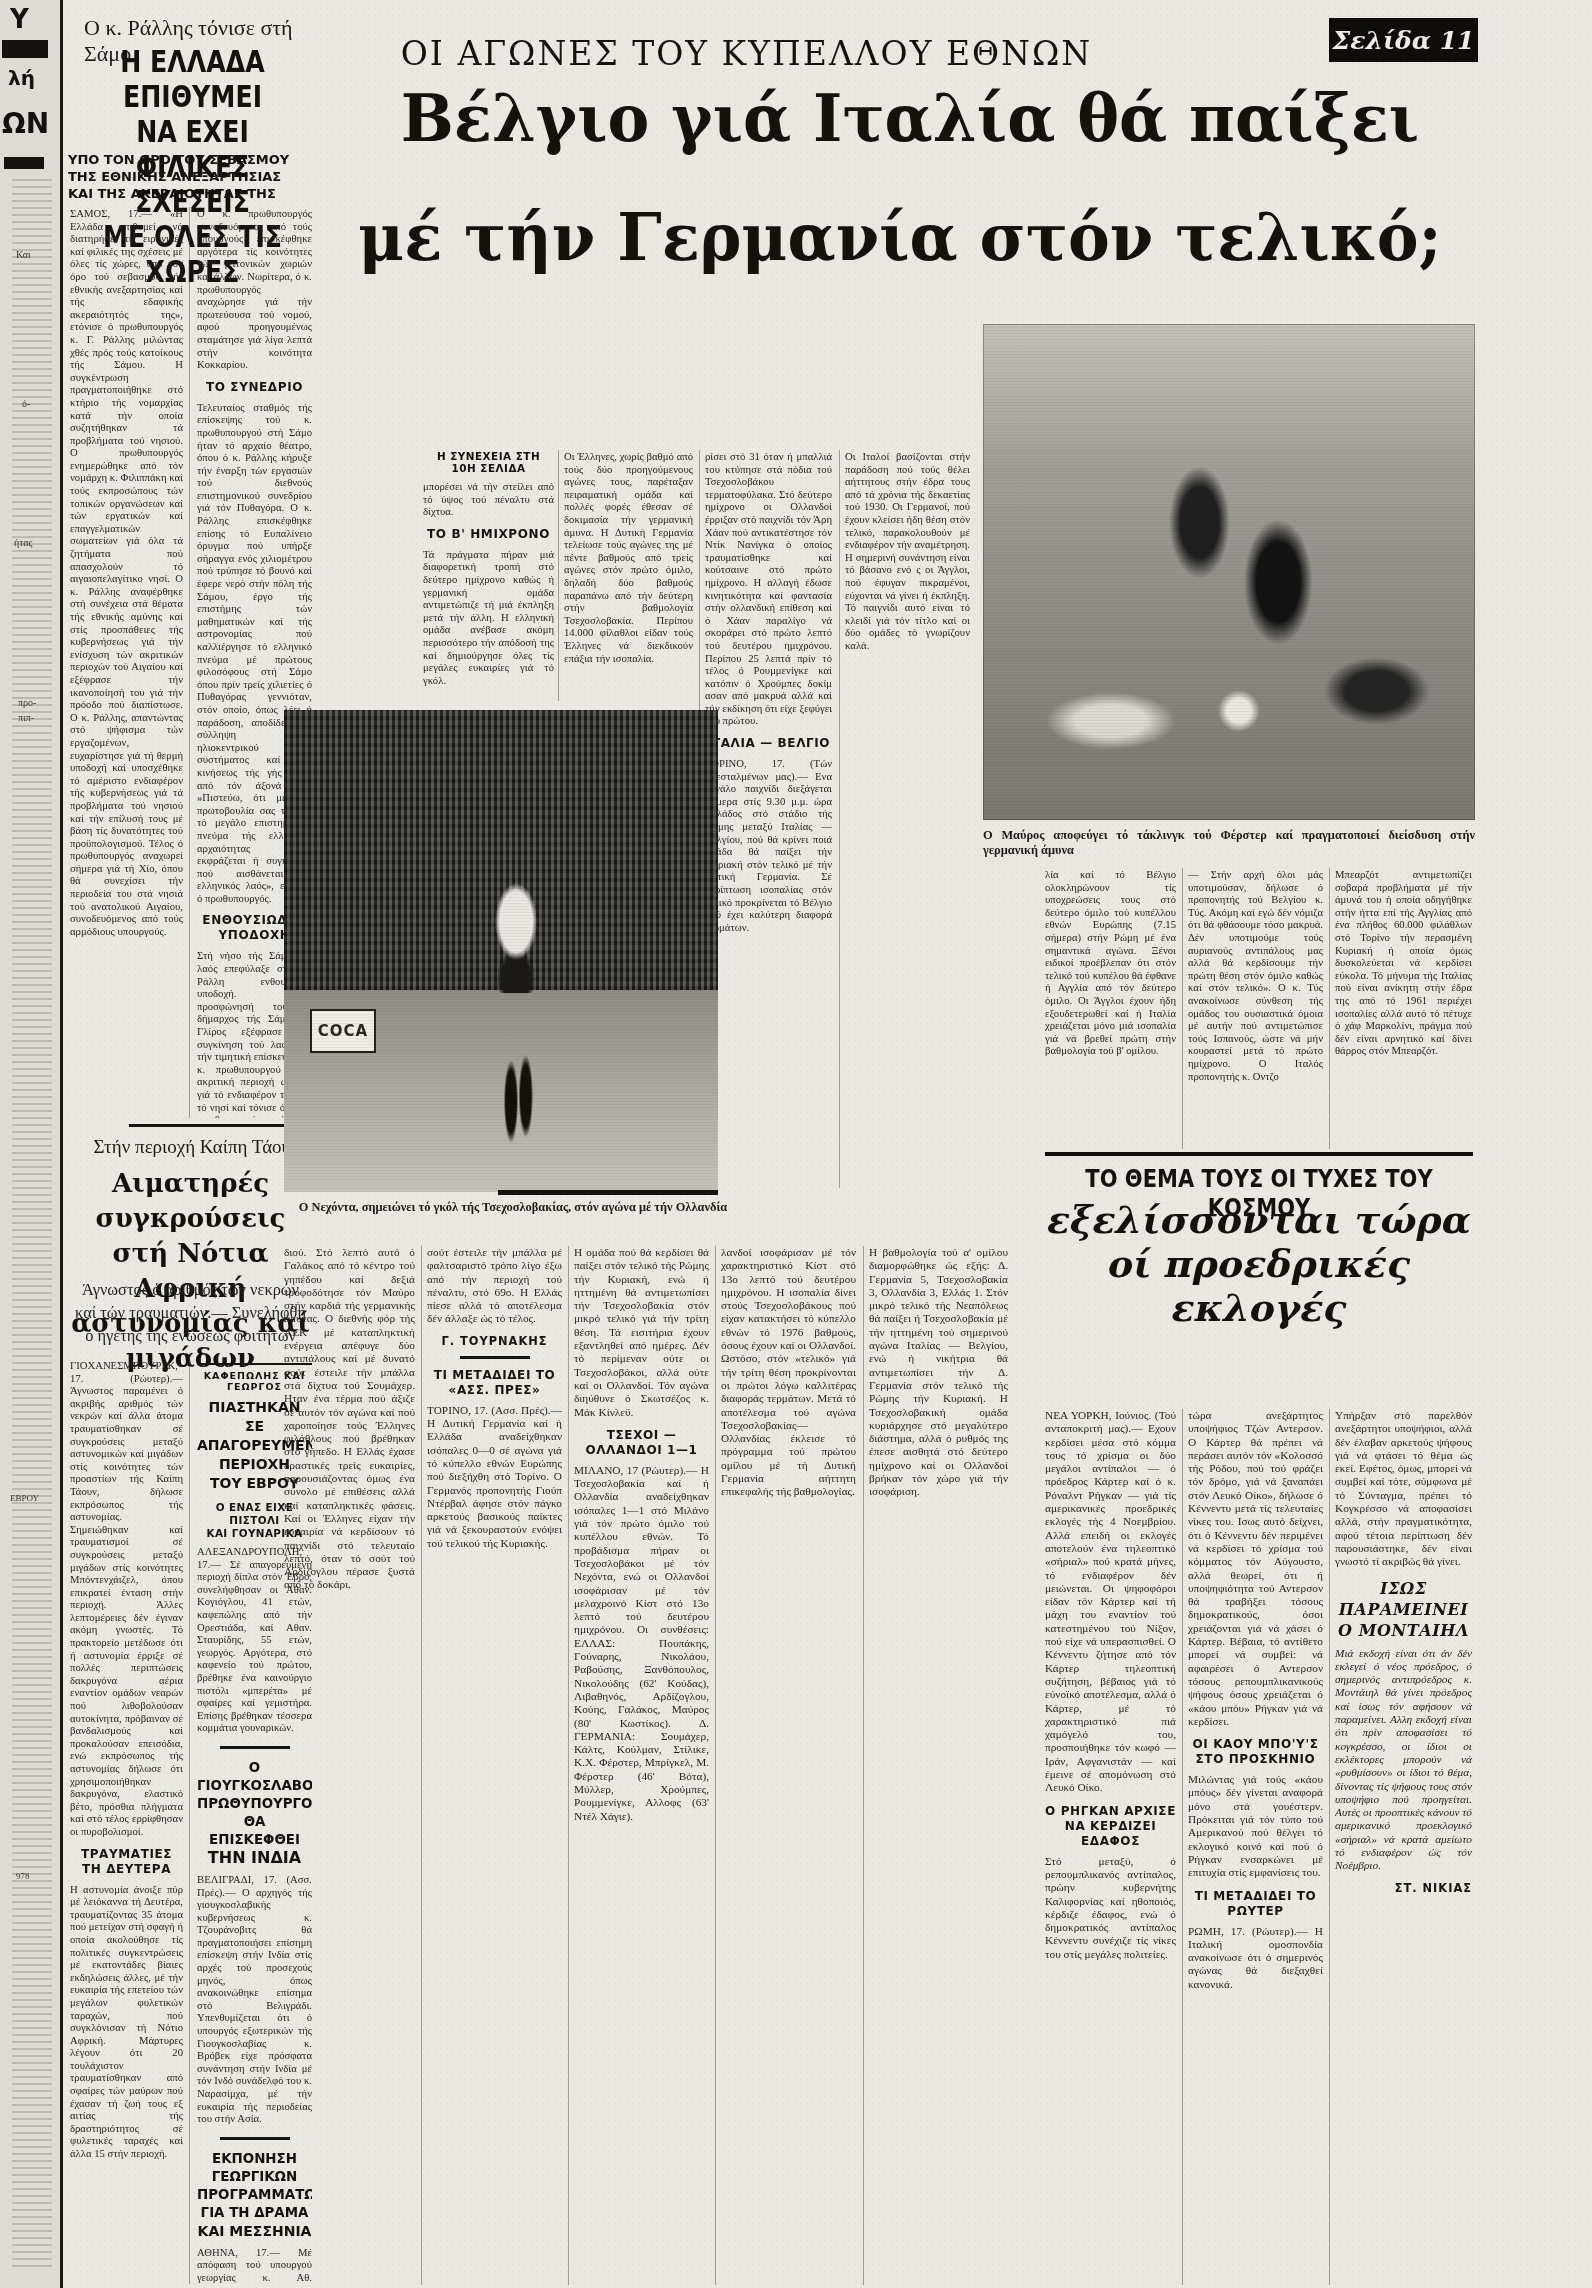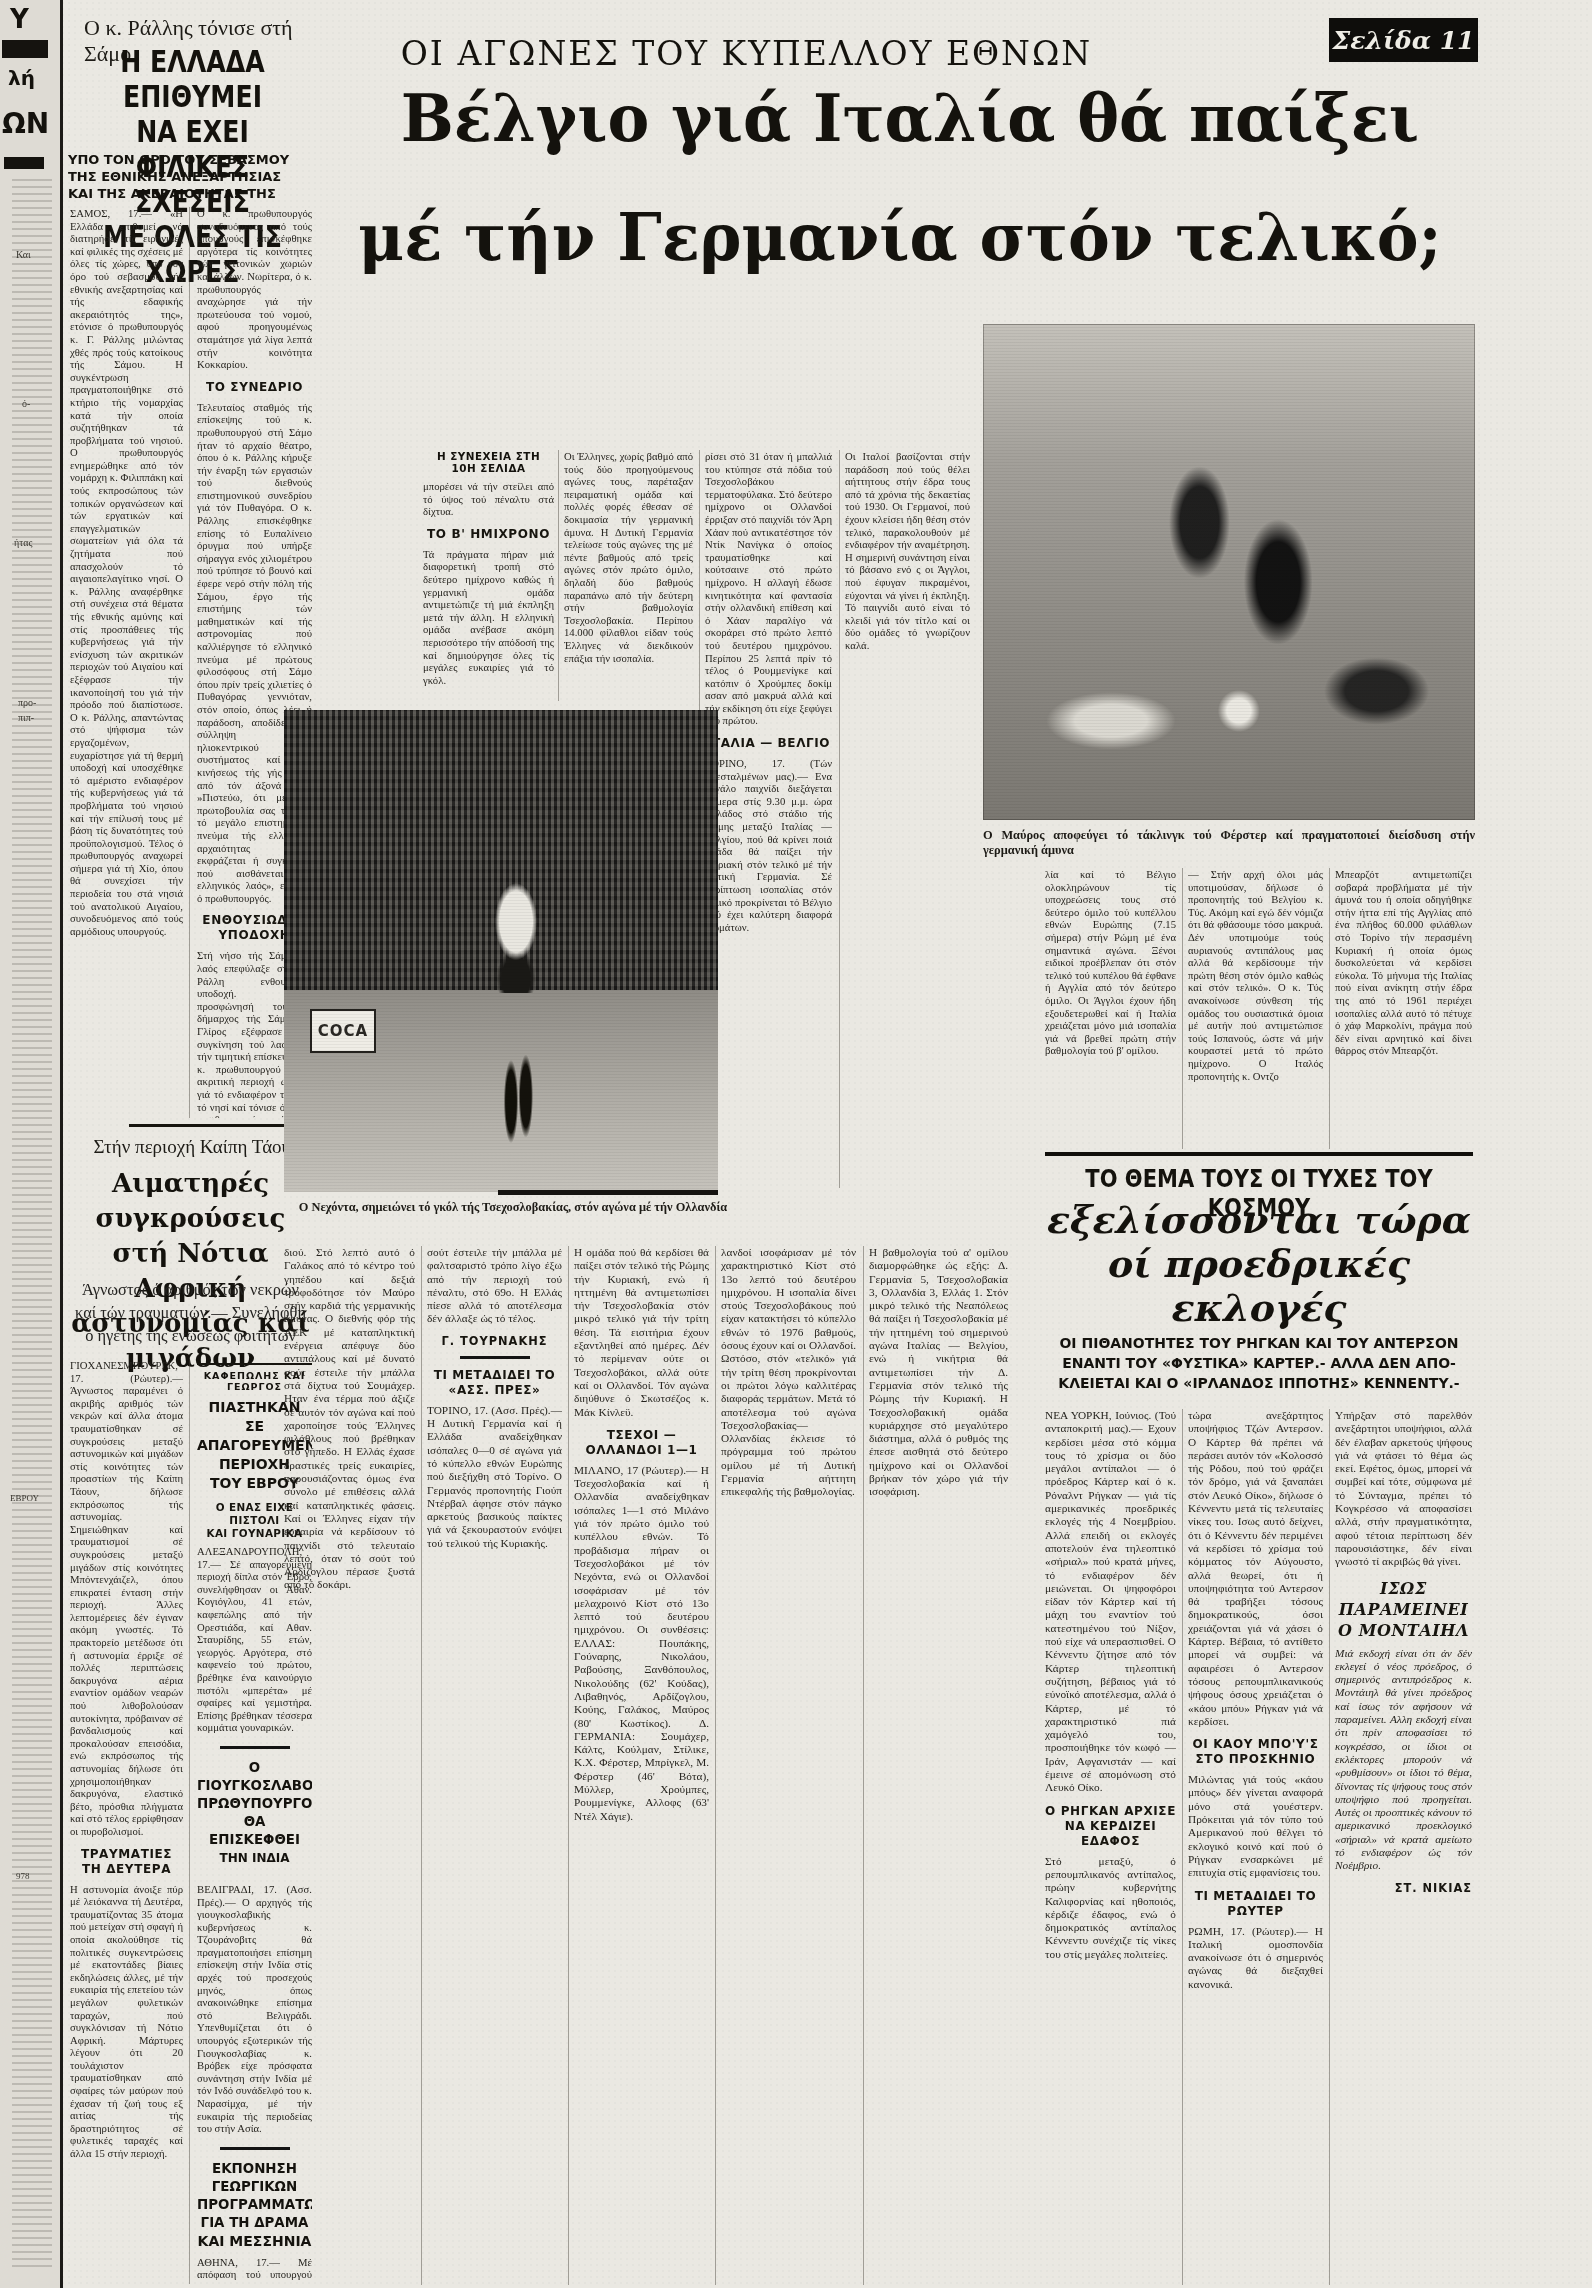--- a/index.html
+++ b/index.html
@@ -105,21 +105,21 @@
     <div class="sanshead" style="font-size:14px;line-height:19px;text-align:center;">ΣΕ ΑΠΑΓΟΡΕΥΜΕΝΗ</div>
     <div class="sanshead" style="font-size:14px;line-height:19px;text-align:center;">ΠΕΡΙΟΧΗ</div>
     <div class="sanshead" style="font-size:14px;line-height:19px;text-align:center;">ΤΟΥ ΕΒΡΟΥ</div>
     <div class="xh-sm" style="margin-top:8px;margin-bottom:0;">Ο ΕΝΑΣ ΕΙΧΕ ΠΙΣΤΟΛΙ</div>
     <div class="xh-sm" style="margin-top:0;">ΚΑΙ ΓΟΥΝΑΡΙΚΑ</div>
     <div class="bt">ΑΛΕΞΑΝΔΡΟΥΠΟΛΗ, 17.— Σέ απαγορευμένη περιοχή δίπλα στόν Έβρο, συνελήφθησαν οι Αθαν. Κογιόγλου, 41 ετών, καφεπώλης από τήν Ορεστιάδα, καί Αθαν. Σταυρίδης, 55 ετών, γεωργός. Αργότερα, στό καφενείο τού πρώτου, βρέθηκε ένα καινούργιο πιστόλι «μπερέτα» μέ σφαίρες καί γεμιστήρα. Επίσης βρέθηκαν τέσσερα κομμάτια γουναρικών.</div>
     <div class="mini-rule"></div>
     <div class="sanshead" style="font-size:13.4px;line-height:18px;text-align:center;">Ο ΓΙΟΥΓΚΟΣΛΑΒΟΣ</div>
     <div class="sanshead" style="font-size:13.4px;line-height:18px;text-align:center;">ΠΡΩΘΥΠΟΥΡΓΟΣ</div>
     <div class="sanshead" style="font-size:13.4px;line-height:18px;text-align:center;">ΘΑ ΕΠΙΣΚΕΦΘΕΙ</div>
-    <div class="sanshead" style="font-size:12px;line-height:18px;text-align:center;margin-bottom:16px;">ΤΗΝ ΙΝΔΙΑ</div>
+    <div class="sanshead" style="font-size:16px;line-height:18px;text-align:center;margin-bottom:6px;">ΤΗΝ ΙΝΔΙΑ</div>
     <div class="bt">ΒΕΛΙΓΡΑΔΙ, 17. (Ασσ. Πρές).— Ο αρχηγός τής γιουγκοσλαβικής κυβερνήσεως κ. Τζουράνοβιτς θά πραγματοποιήσει επίσημη επίσκεψη στήν Ινδία στίς αρχές τού προσεχούς μηνός, όπως ανακοινώθηκε επίσημα στό Βελιγράδι. Υπενθυμίζεται ότι ό υπουργός εξωτερικών τής Γιουγκοσλαβίας κ. Βρόβεκ είχε πρόσφατα συνάντηση στήν Ινδία μέ τόν Ινδό συνάδελφό του κ. Ναρασίμχα, μέ τήν ευκαιρία τής περιοδείας του στήν Ασία.</div>
     <div class="mini-rule"></div>
     <div class="sanshead" style="font-size:13.4px;line-height:18px;text-align:center;">ΕΚΠΟΝΗΣΗ ΓΕΩΡΓΙΚΩΝ</div>
     <div class="sanshead" style="font-size:13.4px;line-height:18px;text-align:center;">ΠΡΟΓΡΑΜΜΑΤΩΝ</div>
     <div class="sanshead" style="font-size:13.4px;line-height:18px;text-align:center;">ΓΙΑ ΤΗ ΔΡΑΜΑ</div>
     <div class="sanshead" style="font-size:14px;line-height:18px;text-align:center;margin-bottom:6px;">ΚΑΙ ΜΕΣΣΗΝΙΑ</div>
     <div class="bt">ΑΘΗΝΑ, 17.— Μέ απόφαση τού υπουργού γεωργίας κ. Αθ. Κανελλοπούλου συστάθηκε ειδική επιτροπή πού θά εκπονήσει ολοκληρωμένα προγράμματα αναπτύξεως τών νομών Δράμας καί Μεσσηνίας καί μελέτη - πρόγραμμα γιά τούς ανωτέρω νομούς. Σκοπός τής μελέτης αυτής είναι ή λεπτομερής έρευνα τών περιοχών τών νομών Μεσσηνίας καί Δράμας από οικονομικής πλευράς. Επίσης θά αποτελέσουν τά πρότυπα εκπονήσεως καί εφαρμογής ολοκληρωμένων προγραμμάτων αναπτύξεως γιά όλους τούς νομούς τής χώρας.</div>
 
   </div>
 
@@ -198,25 +198,20 @@
   <div class="abs bt-lg" style="left:721px;top:1246px;width:135px;height:1039px;">λανδοί ισοφάρισαν μέ τόν χαρακτηριστικό Κίστ στό 13ο λεπτό τού δευτέρου ημιχρόνου. Η ισοπαλία δίνει στούς Τσεχοσλοβάκους πού είχαν κατακτήσει τό κύπελλο εθνών τό 1976 βαθμούς, όσους έχουν καί οι Ολλανδοί. Ωστόσο, στόν «τελικό» γιά τήν τρίτη θέση προκρίνονται οι πρώτοι λόγω καλλιτέρας διαφοράς τερμάτων. Μετά τό αποτέλεσμα τού αγώνα Τσεχοσλοβακίας—Ολλανδίας έκλεισε τό πρόγραμμα τού πρώτου ομίλου μέ τή Δυτική Γερμανία αήττητη επικεφαλής τής βαθμολογίας.</div>
   <div class="abs vrule" style="left:863px;top:1246px;height:1039px;"></div>
   <div class="abs bt-lg" style="left:869px;top:1246px;width:139px;height:1039px;">Η βαθμολογία τού α' ομίλου διαμορφώθηκε ώς εξής: Δ. Γερμανία 5, Τσεχοσλοβακία 3, Ολλανδία 3, Ελλάς 1. Στόν μικρό τελικό τής Νεαπόλεως θά παίξει ή Τσεχοσλοβακία μέ τήν ηττημένη τού σημερινού αγώνα Ιταλίας — Βελγίου, ενώ ή νικήτρια θά αντιμετωπίσει τήν Δ. Γερμανία στόν τελικό τής Ρώμης τήν Κυριακή. Η Τσεχοσλοβακική ομάδα κυριάρχησε στό μεγαλύτερο διάστημα, αλλά ό ρυθμός της έπεσε αισθητά στό δεύτερο ημίχρονο καί οι Ολλανδοί βρήκαν τόν χώρο γιά τήν ισοφάριση.</div>
 
   <div class="abs" style="left:1045px;top:1152px;width:428px;height:4px;background:#12100c;"></div>
   <div class="abs sanshead condensed" style="left:1025px;top:1164px;width:468px;text-align:center;font-size:25px;">ΤΟ ΘΕΜΑ ΤΟΥΣ ΟΙ ΤΥΧΕΣ ΤΟΥ ΚΟΣΜΟΥ</div>
   <div class="abs" style="left:1035px;top:1198px;width:448px;">
     <div class="serifhead" style="font-style:italic;font-size:38px;line-height:44px;text-align:center;">εξελίσσονται τώρα</div>
     <div class="serifhead" style="font-style:italic;font-size:38px;line-height:44px;text-align:center;">οί προεδρικές εκλογές</div>
   </div>
-  <div class="abs" style="left:1039px;top:1333px;width:440px;">
-    <div class="sanshead" style="font-size:14px;line-height:20px;text-align:center;">ΟΙ ΠΙΘΑΝΟΤΗΤΕΣ ΤΟΥ ΡΗΓΚΑΝ ΚΑΙ ΤΟΥ ΑΝΤΕΡΣΟΝ</div>
-    <div class="sanshead" style="font-size:14px;line-height:20px;text-align:center;">ΕΝΑΝΤΙ ΤΟΥ «ΦΥΣΤΙΚΑ» ΚΑΡΤΕΡ.- ΑΛΛΑ ΔΕΝ ΑΠΟ-</div>
-    <div class="sanshead" style="font-size:14px;line-height:20px;text-align:center;">ΚΛΕΙΕΤΑΙ ΚΑΙ Ο «ΙΡΛΑΝΔΟΣ ΙΠΠΟΤΗΣ» ΚΕΝΝΕΝΤΥ.-</div>
-  </div>
   <div class="abs stack" style="left:1045px;top:1409px;width:131px;height:876px;overflow:hidden;">
     <div class="bt-lg">ΝΕΑ ΥΟΡΚΗ, Ιούνιος. (Τού ανταποκριτή μας).— Εχουν κερδίσει μέσα στό κόμμα τους τό χρίσμα οι δύο μεγάλοι αντίπαλοι — ό πρόεδρος Κάρτερ καί ό κ. Ρόναλντ Ρήγκαν — γιά τίς αμερικανικές προεδρικές εκλογές τής 4 Νοεμβρίου. Αλλά επειδή οι εκλογές αποτελούν ένα τηλεοπτικό «σήριαλ» πού κρατά μήνες, τό ενδιαφέρον δέν μειώνεται. Οι ψηφοφόροι είδαν τόν Κάρτερ καί τή μάχη του εναντίον τού κατεστημένου τού Νίξον, πού είχε νά υπερασπισθεί. Ο Κέννεντυ ζήτησε από τόν Κάρτερ τηλεοπτική συζήτηση, βέβαιος γιά τό εύνοϊκό αποτέλεσμα, αλλά ό Κάρτερ, μέ τό χαρακτηριστικό πιά χαμόγελό του, προσποιήθηκε τόν κωφό — Ιράν, Αφγανιστάν — καί έμεινε σέ απομόνωση στό Λευκό Οίκο.</div>
     <div class="xh">Ο ΡΗΓΚΑΝ ΑΡΧΙΣΕ ΝΑ ΚΕΡΔΙΖΕΙ ΕΔΑΦΟΣ</div>
     <div class="bt-lg">Στό μεταξύ, ό ρεπουμπλικανός αντίπαλος, πρώην κυβερνήτης Καλιφορνίας καί ηθοποιός, κέρδιζε έδαφος, ενώ ό δημοκρατικός αντίπαλος Κέννεντυ συνέχιζε τίς νίκες του στίς μεγάλες πολιτείες.</div>
   </div>
   <div class="abs vrule" style="left:1182px;top:1409px;height:876px;"></div>
   <div class="abs stack" style="left:1188px;top:1409px;width:135px;height:876px;overflow:hidden;">
     <div class="bt-lg">τώρα ανεξάρτητος υποψήφιος Τζών Αντερσον. Ο Κάρτερ θά πρέπει νά περάσει αυτόν τόν «Κολοσσό τής Ρόδου, πού τού φράζει τόν δρόμο, γιά νά ξαναπάει στόν Λευκό Οίκο», δήλωσε ό Κέννεντυ μετά τίς τελευταίες νίκες του. Ισως αυτό δείχνει, ότι ό Κέννεντυ δέν περιμένει νά κερδίσει τό χρίσμα τού κόμματος τόν Αύγουστο, αλλά θεωρεί, ότι ή υποψηφιότητα τού Αντερσον θά τραβήξει τόσους δημοκρατικούς, όσοι χρειάζονται γιά νά χάσει ό Κάρτερ. Βέβαια, τό αντίθετο μπορεί νά συμβεί: νά αφαιρέσει ό Αντερσον τόσους ρεπουμπλικανικούς ψήφους όσους χρειάζεται ό «κάου μπόυ» Ρήγκαν γιά νά κερδίσει.</div>
     <div class="xh">ΟΙ ΚΑΟΥ ΜΠΟ'Υ'Σ ΣΤΟ ΠΡΟΣΚΗΝΙΟ</div>
     <div class="bt-lg">Μιλώντας γιά τούς «κάου μπόυς» δέν γίνεται αναφορά μόνο στά γουέστερν. Πρόκειται γιά τόν τύπο τού Αμερικανού πού θέλγει τό εκλογικό κοινό καί πού ό Ρήγκαν ενσαρκώνει μέ επιτυχία στίς εμφανίσεις του.</div>

